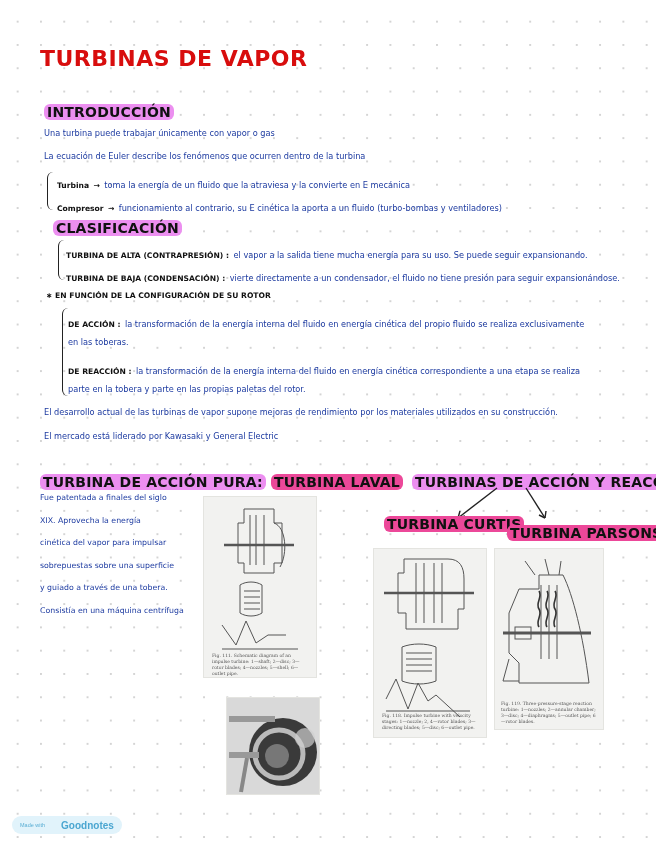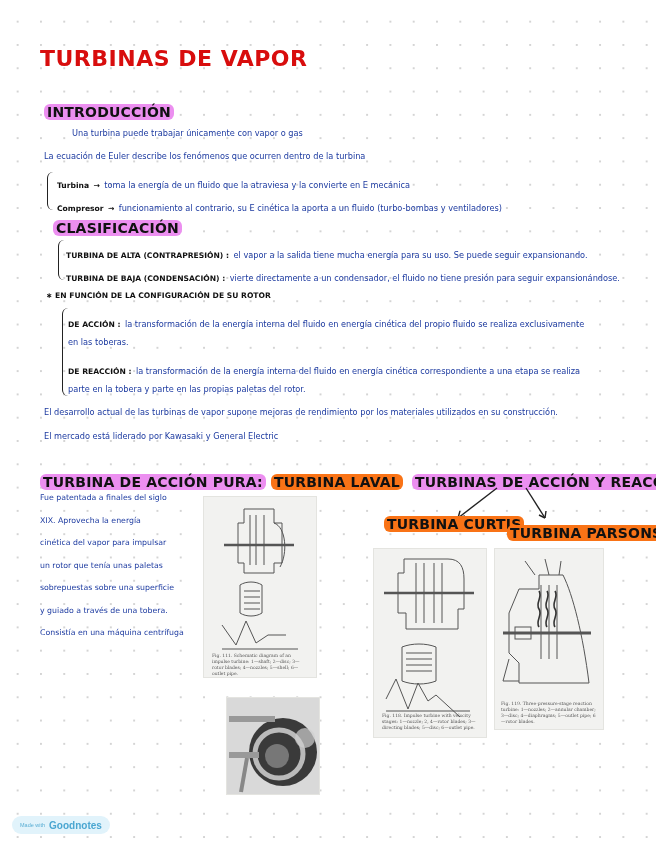--- a/index.html
+++ b/index.html
@@ -10,45 +10,45 @@
       background-size: 23.3px 23.3px;
       background-position: 6px 10px;
       font-family: "Liberation Sans", sans-serif;
     }
     .abs { position: absolute; white-space: nowrap; }
     .title {
       left: 40px; top: 46px; font-size: 22px; font-weight: bold; color: #d80d0d;
       letter-spacing: 0.5px; font-family: "DejaVu Sans", sans-serif;
     }
     .hl-pink { background: #ec8ff0; border-radius: 6px; padding: 0 3px; }
-    .hl-yellow { background: #f97316; border-radius: 6px; padding: 0 3px; }
+    .hl-yellow { background: #ec4899; border-radius: 6px; padding: 0 3px; }
     .heading { font-size: 14px; font-weight: bold; color: #111; letter-spacing: 0.2px; font-family: "DejaVu Sans", sans-serif; }
     .blue { font-size: 8.2px; color: #1c3aa0; font-family: "DejaVu Sans", sans-serif; }
     .dark { font-size: 7.6px; font-weight: bold; color: #111; font-family: "DejaVu Sans", sans-serif; }
     .brace { position: absolute; border-left: 1.4px solid #222; border-radius: 6px 0 0 6px; width: 5px; }
     .fig { position: absolute; background: #f2f2f0; border: 1px solid #e4e4e0; overflow: hidden; }
     .fig svg { width: 100%; height: 100%; display: block; }
     .caption { position: absolute; font-size: 4.5px; color: #555; line-height: 6px; font-family: "DejaVu Serif", serif; white-space: normal; }
     .badge {
       left: 12px; top: 816px; height: 18px; border-radius: 9px; background: #e1f3fb;
-      padding: 0 8px; display: flex; align-items: center; gap: 4px; justify-content: center;
+      padding: 0 8px; display: flex; align-items: center; gap: 16px; justify-content: center;
     }
     .badge .small { font-size: 5.5px; color: #5aaed4; }
     .badge .big { font-size: 10px; color: #4aa6d1; font-weight: bold; }
     .para { line-height: 22.5px; }
   </style>
 </head>
 <body>
 
 <div class="abs title">TURBINAS DE VAPOR</div>
 
 <div class="abs heading" style="left:44px; top:104px;">
   <span class="hl-pink">INTRODUCCIÓN</span>
 </div>
-<div class="abs blue" style="left:44px; top:128px;margin-left:28px;">Una turbina puede trabajar únicamente con vapor o gas</div>
+<div class="abs blue" style="left:44px; top:128px;">Una turbina puede trabajar únicamente con vapor o gas</div>
 <div class="abs blue" style="left:44px; top:151px;">La ecuación de Euler describe los fenómenos que ocurren dentro de la turbina</div>
 
 <div class="brace" style="left:47px; top:172px; height:38px;"></div>
 <div class="abs" style="left:57px; top:174px;">
   <span class="dark">Turbina</span>
   <span class="dark">→</span>
   <span class="blue">toma la energía de un fluido que la atraviesa y la convierte en E mecánica</span>
 </div>
 <div class="abs" style="left:57px; top:197px;">
   <span class="dark">Compresor</span>
@@ -87,21 +87,20 @@
 <div class="abs blue" style="left:44px; top:431px;">El mercado está liderado por Kawasaki y General Electric</div>
 
 <div class="abs heading" style="left:40px; top:474px;">
   <span class="hl-pink">TURBINA DE ACCIÓN PURA:</span>
   <span class="hl-yellow">TURBINA LAVAL</span>
 </div>
 <div class="abs blue para" style="left:40px; top:487px; font-size:7.8px;">
   <div>Fue patentada a finales del siglo</div>
   <div>XIX. Aprovecha la energía</div>
   <div>cinética del vapor para impulsar</div>
-  <div>un rotor que tenía unas paletas</div>
   <div>sobrepuestas sobre una superficie</div>
   <div>y guiado a través de una tobera.</div>
   <div>Consistía en una máquina centrífuga</div>
 </div>
 
 <div class="fig" style="left:203px; top:496px; width:112px; height:180px;">
   <svg viewBox="0 0 112 180">
     <g fill="none" stroke="#555" stroke-width="1">
       <path d="M40 12 h30 v14 h8 v40 h-8 v10 h-30 v-10 h-6 v-40 h6z"></path>
       <path d="M46 18 v50 M52 18 v50 M60 18 v50"></path>

